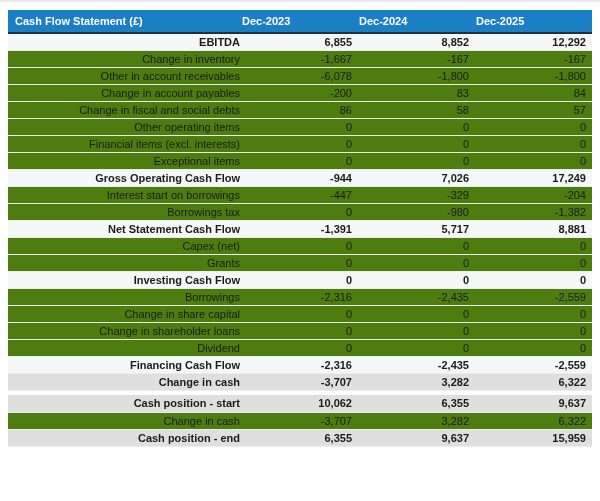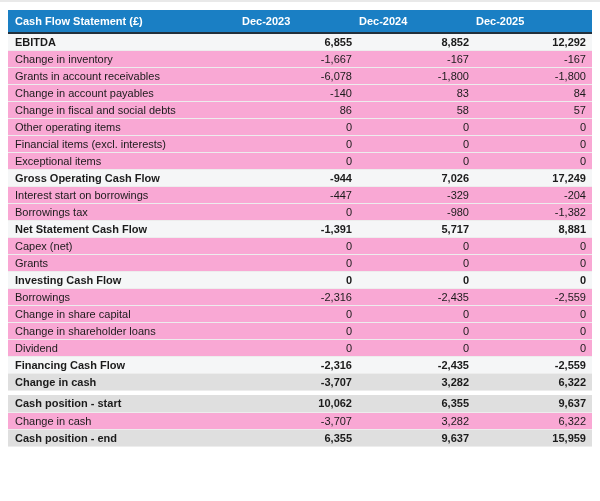--- a/index.html
+++ b/index.html
@@ -45,23 +45,23 @@
   }
   th.label { text-align: left; padding-left: 7px; }
   th.num { text-align: left; padding-right: 6px; }
   tbody tr { border-bottom: 1px solid var(--row-border); }
   tbody td {
     height: 17px;
     vertical-align: middle;
     white-space: nowrap;
     overflow: hidden;
   }
-  td.label { text-align: left; padding-left: 7px; }
+  td.label { text-align: right; padding-left: 7px; }
   td.num { text-align: right; padding-right: 6px; }
-  tr.row-normal { background: #f9a8d4; }
+  tr.row-normal { background: #4d7c0f; }
   tr.row-subtotal { background: var(--subtotal-bg); }
   tr.row-subtotal td { font-weight: 700; }
   tr.row-total { background: var(--total-bg); }
   tr.row-total td { font-weight: 700; }
   tr.row-spacer { border-bottom: none; background: #ffffff; }
   tr.row-spacer td { height: 5px; padding: 0; }
 </style>
 </head>
 <body>
 
@@ -88,28 +88,28 @@
           <td class="num">8,852</td>
           <td class="num">12,292</td>
         </tr>
         <tr class="row-normal">
           <td class="label">Change in inventory</td>
           <td class="num">-1,667</td>
           <td class="num">-167</td>
           <td class="num">-167</td>
         </tr>
         <tr class="row-normal">
-          <td class="label">Grants in account receivables</td>
+          <td class="label">Other in account receivables</td>
           <td class="num">-6,078</td>
           <td class="num">-1,800</td>
           <td class="num">-1,800</td>
         </tr>
         <tr class="row-normal">
           <td class="label">Change in account payables</td>
-          <td class="num">-140</td>
+          <td class="num">-200</td>
           <td class="num">83</td>
           <td class="num">84</td>
         </tr>
         <tr class="row-normal">
           <td class="label">Change in fiscal and social debts</td>
           <td class="num">86</td>
           <td class="num">58</td>
           <td class="num">57</td>
         </tr>
         <tr class="row-normal">

